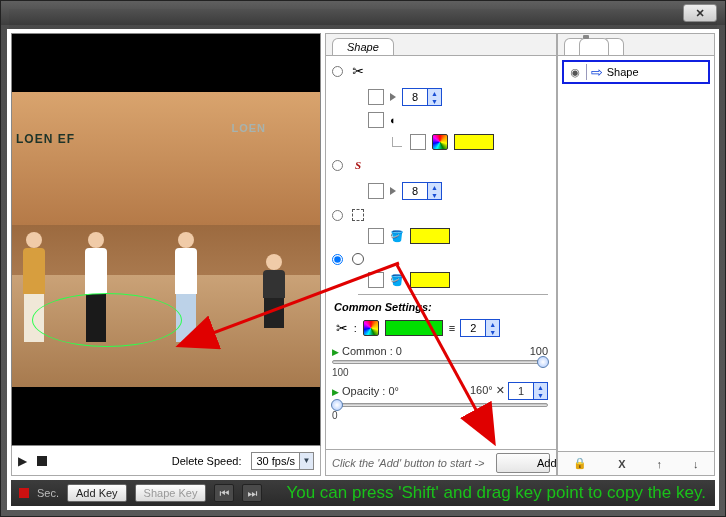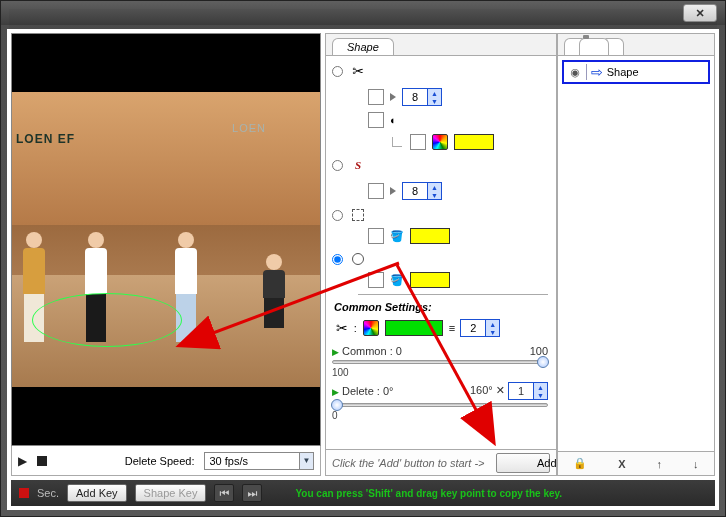--- a/index.html
+++ b/index.html
@@ -45,21 +45,21 @@
     flex:1; background:#000; position:relative;
     border:1px solid #888; overflow:hidden;
   }
   .video-scene {
     position:absolute; top:14%; left:0; right:0; height:72%;
     background: linear-gradient(#d9a46e 0%, #b57a48 45%, #9c6a3f 45%, #c69a6f 100%);
   }
   .floor { position:absolute; bottom:0; left:0; right:0; height:38%;
     background:linear-gradient(#caa277,#a77a4e); }
   .wall-logo { position:absolute; left:4px; top:40px; color:#1d342a; font-weight:bold; letter-spacing:1px; font-size:12px;}
-  .wall-logo2 { position:absolute; right:54px; top:30px; color:#a6b3b0; font-weight:normal; font-size:11px; letter-spacing:1px;}
+  .wall-logo2 { position:absolute; right:54px; top:30px; color:#a6b3b0; font-weight:bold; font-size:11px; letter-spacing:1px;}
   .person { position:absolute; bottom:12%; width:28px; height:120px; }
   .person .head { width:16px;height:16px;border-radius:50%;background:#f0cba8;margin:0 auto; }
   .person .body { width:22px;height:46px;background:#fff;margin:0 auto;border-radius:4px 4px 0 0; }
   .person .legs { width:20px;height:48px;background:#bcd2e8;margin:0 auto; }
   .ellipse-mark {
     position:absolute; left:20px; bottom:40px; width:150px; height:54px;
     border:1px solid #2cff4d; border-radius:50%;
   }
   
   .arrow-svg { position:absolute; inset:0; pointer-events:none; }
@@ -133,37 +133,37 @@
   .layers-footer span{font-weight:bold;}
 
   
   .transport {
     height:30px;border:1px solid #aaa;border-top:none;background:#fff;
     display:flex;align-items:center;padding:0 6px;gap:10px;
   }
   .play{font-size:12px;color:#222;}
   .stop{width:10px;height:10px;background:#222;}
   .speed-label{margin-left:auto;}
-  .combo { border:1px solid #888;display:flex;align-items:center;background:#fff;height:18px;gap:47px;}
+  .combo { border:1px solid #888;display:flex;align-items:center;background:#fff;height:18px;}
   .combo .ct{padding:0 4px;}
   .combo .cd{width:14px;background:#e0e9f7;border-left:1px solid #888;text-align:center;font-size:8px;color:#345;line-height:16px;}
 
   
   .timeline-bar {
     height:26px; background:linear-gradient(#3c3c3c,#2a2a2a);
     margin-top:4px; display:flex;align-items:center; padding:0 8px; gap:8px;
     color:#bbb;
   }
   .timeline-bar .btn {
     background:linear-gradient(#fdfdfd,#dcdcdc);border:1px solid #666;border-radius:2px;
     padding:2px 8px;color:#222;
   }
   .timeline-bar .btn.disabled{color:#999;}
   .timeline-bar .chip{background:#4a4a4a;border:1px solid #222;width:20px;height:18px;display:flex;align-items:center;justify-content:center;border-radius:2px;}
-  .tip-text{color:#19c219;margin-left:25px;font-size:10px;font-weight:bold;}
+  .tip-text{color:#19c219;margin-left:16px;font-size:17px;}
   .red-sq{width:10px;height:10px;background:#c11;}
 
   
   .ic{font-size:14px;line-height:1;}
   .ic-s{font-family:cursive;font-style:italic;color:#a11;font-weight:bold;}
   .ic-crop{border:1.5px dashed #555;width:12px;height:12px;}
   .ic-circ{width:12px;height:12px;border:1.5px solid #555;border-radius:50%;}
   .ic-cam{width:16px;height:10px;background:#888;position:relative;border-radius:2px;}
   .ic-cam::before{content:"";position:absolute;top:-4px;left:3px;width:6px;height:4px;background:#888;border-radius:1px;}
   .ic-lines{display:inline-block;line-height:1;}
@@ -319,21 +319,21 @@
               <span>100</span>
             </div>
             <div class="slider-track">
               <div class="slider-thumb" style="right:-2px;"></div>
             </div>
             <div class="slider-val">100</div>
           </div>
 
           <div class="slider-row">
             <div class="lbl">
-              <span><span class="gtri">▶</span> <span>Delete</span> : <span>0°</span></span>
+              <span><span class="gtri">▶</span> <span>Opacity</span> : <span>0°</span></span>
               <span>
                 <span>160°</span> ✕
                 <span class="num-stepper" style="display:inline-flex;vertical-align:middle;">
                   <span class="v">1</span>
                   <span class="btns">
                       <div>▲</div>
                       <div>▼</div>
                     </span>
                 </span>
               </span>

